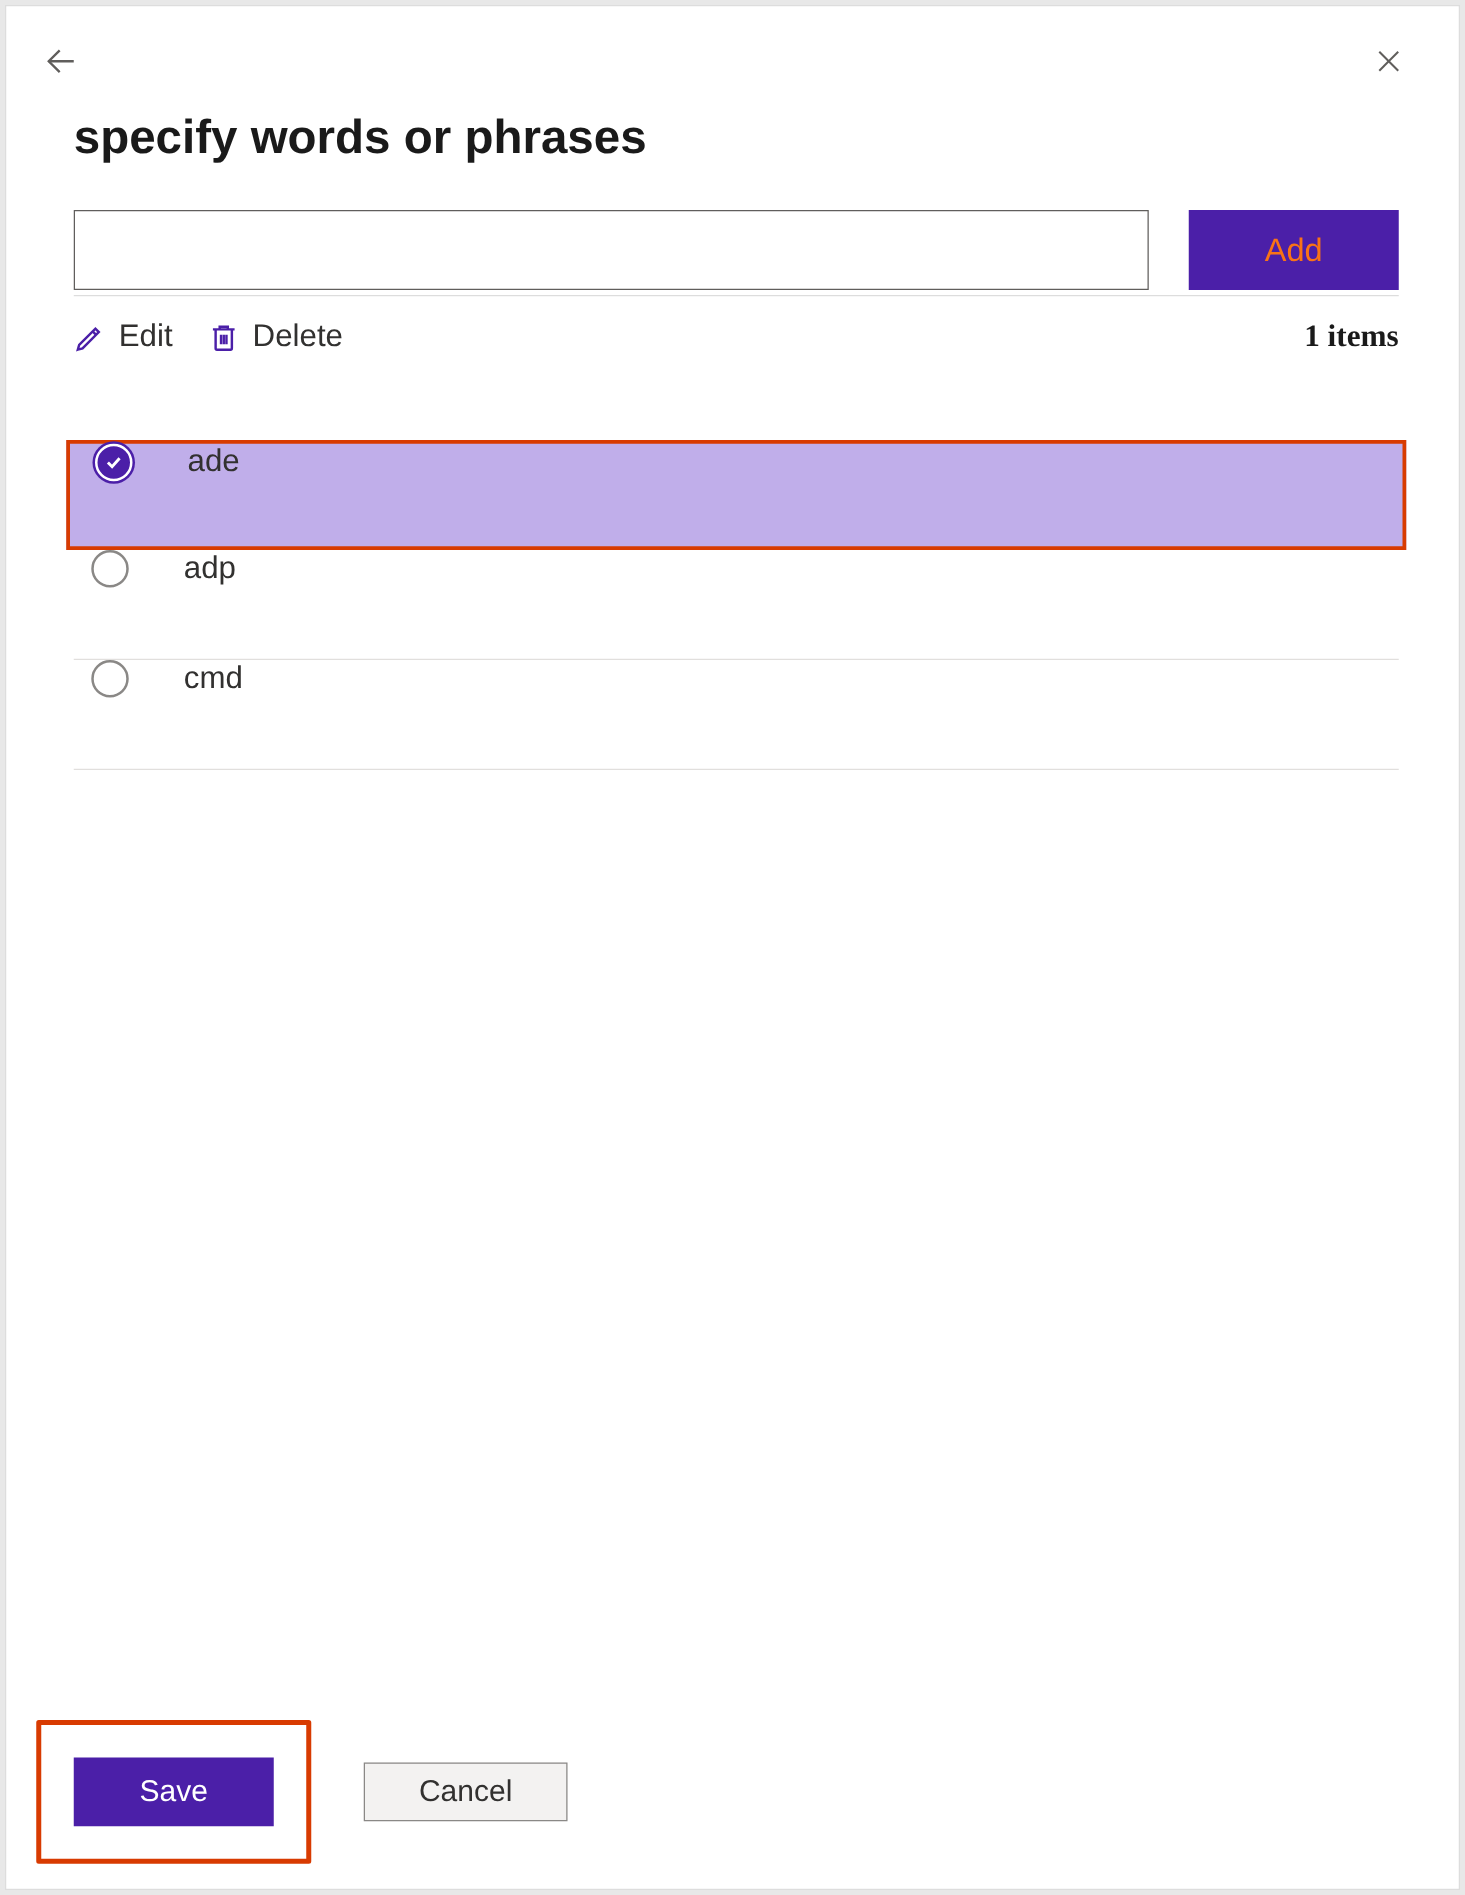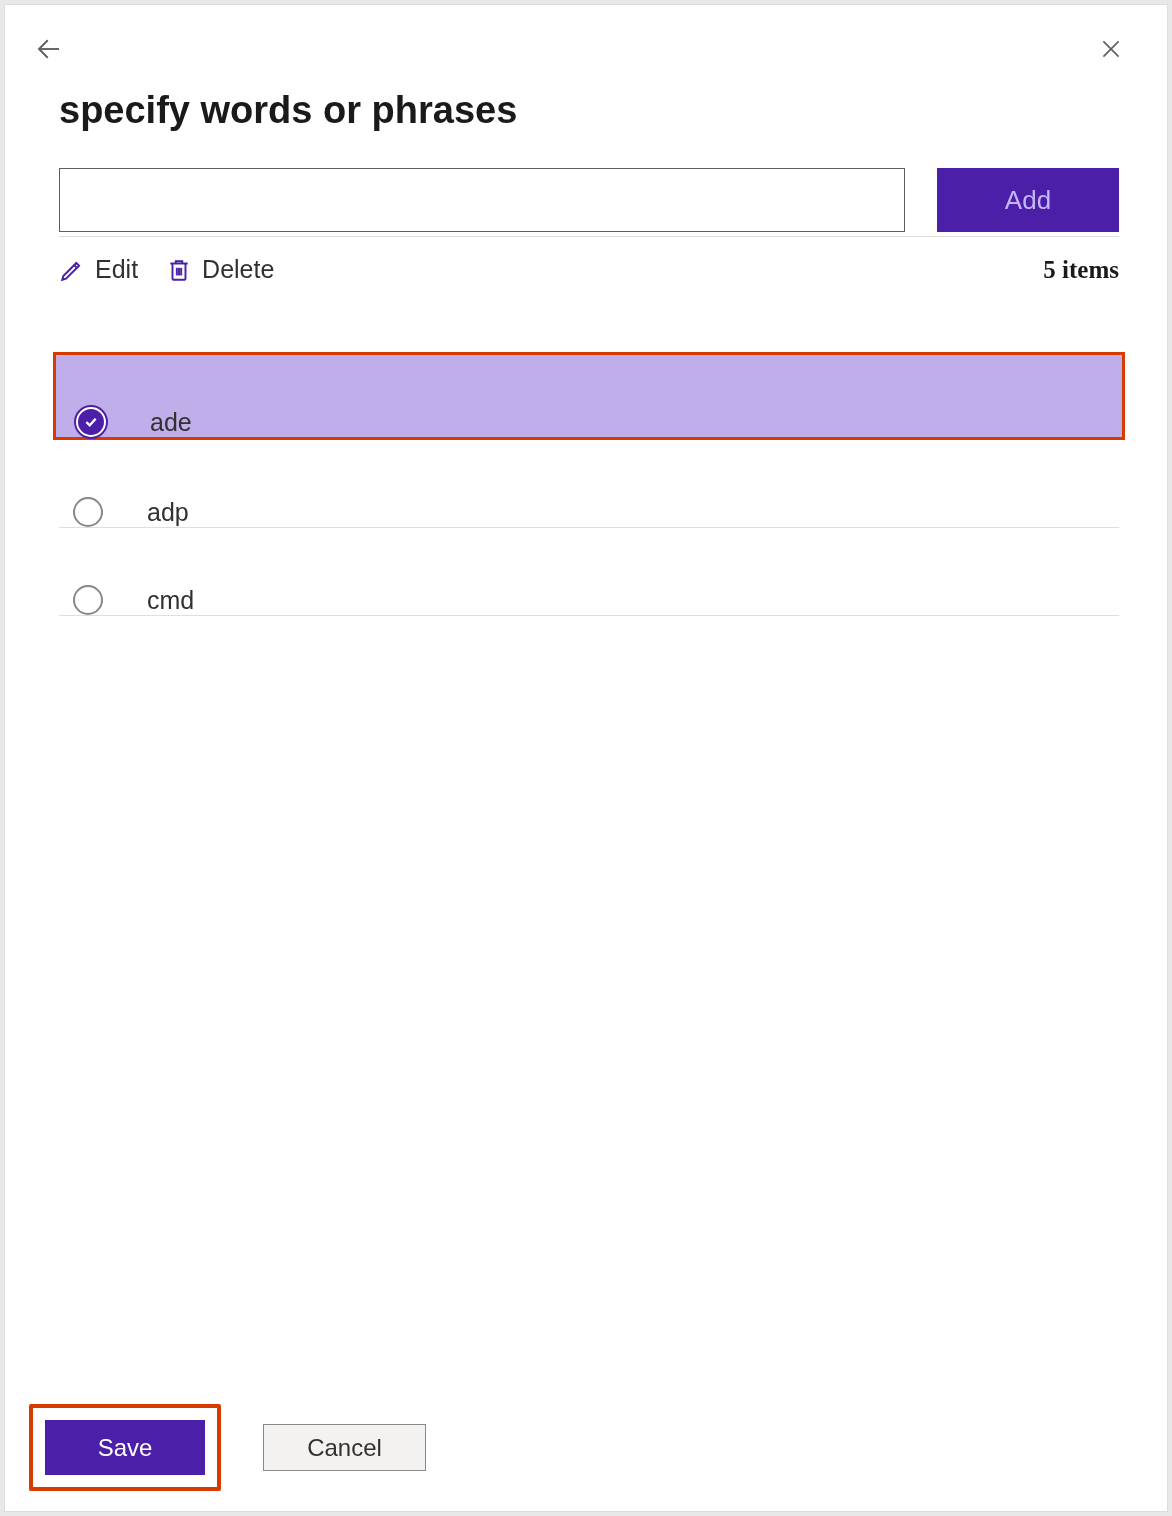--- a/index.html
+++ b/index.html
@@ -52,24 +52,24 @@
     }
     .text-input {
       flex: 1;
       height: 64px;
       border: 1px solid #605e5c;
       font-size: 20px;
       padding: 0 16px;
       background: #fff;
     }
     .add-btn {
-      width: 182px;
+      width: 168px;
       height: 64px;
       background: #4b1fa8;
-      color: #c4b5fd;
+      color: #f97316;
       border: none;
       font-size: 26px;
       font-weight: 400;
       cursor: pointer;
     }
     .divider-under-input {
       border-bottom: 1px solid #ddd;
       margin-bottom: 18px;
     }
     .toolbar {
@@ -100,21 +100,21 @@
       font-size: 25px;
       font-weight: 700;
       color: #1a1a1a;
       font-family: Georgia, 'Times New Roman', serif;
     }
     .list {
       margin-top: 50px;
     }
     .list-item {
       display: flex;
-      align-items: flex-end;
+      align-items: flex-start;
       height: 88px;
       border-bottom: 1px solid #e1dfdd;
       padding: 0 10px 0 14px;
       gap: 44px;
       position: relative;
     }
     .list-item.selected {
       background: #c0aeea;
       border: 3px solid #d83b01;
       border-bottom: 3px solid #d83b01;
@@ -151,21 +151,21 @@
     .footer {
       position: absolute;
       bottom: 20px;
       left: 24px;
       display: flex;
       gap: 42px;
       align-items: center;
     }
     .save-wrap {
       border: 4px solid #d83b01;
-      padding: 12px;
+      padding: 26px;
       border-radius: 2px;
     }
     .save-btn {
       width: 160px;
       height: 55px;
       background: #4b1fa8;
       color: #fff;
       border: none;
       font-size: 24px;
       cursor: pointer;
@@ -223,21 +223,21 @@
             <path d="M4 6h16"></path>
             <path d="M6 6v14a1 1 0 001 1h10a1 1 0 001-1V6"></path>
             <path d="M9 6V4h6v2"></path>
             <line x1="10" y1="10" x2="10" y2="17"></line>
             <line x1="12" y1="10" x2="12" y2="17"></line>
             <line x1="14" y1="10" x2="14" y2="17"></line>
           </svg>
           <span>Delete</span>
         </button>
       </div>
-      <div class="items-count">5 items</div>
+      <div class="items-count">1 items</div>
     </div>
 
     <div class="list">
 
       <div class="list-item selected">
         <span class="radio-circle checked">
           <svg width="16" height="16" viewBox="0 0 24 24" fill="none" stroke="#fff" stroke-width="3.5">
             <polyline points="5,12 10,17 19,7"></polyline>
           </svg>
         </span>

